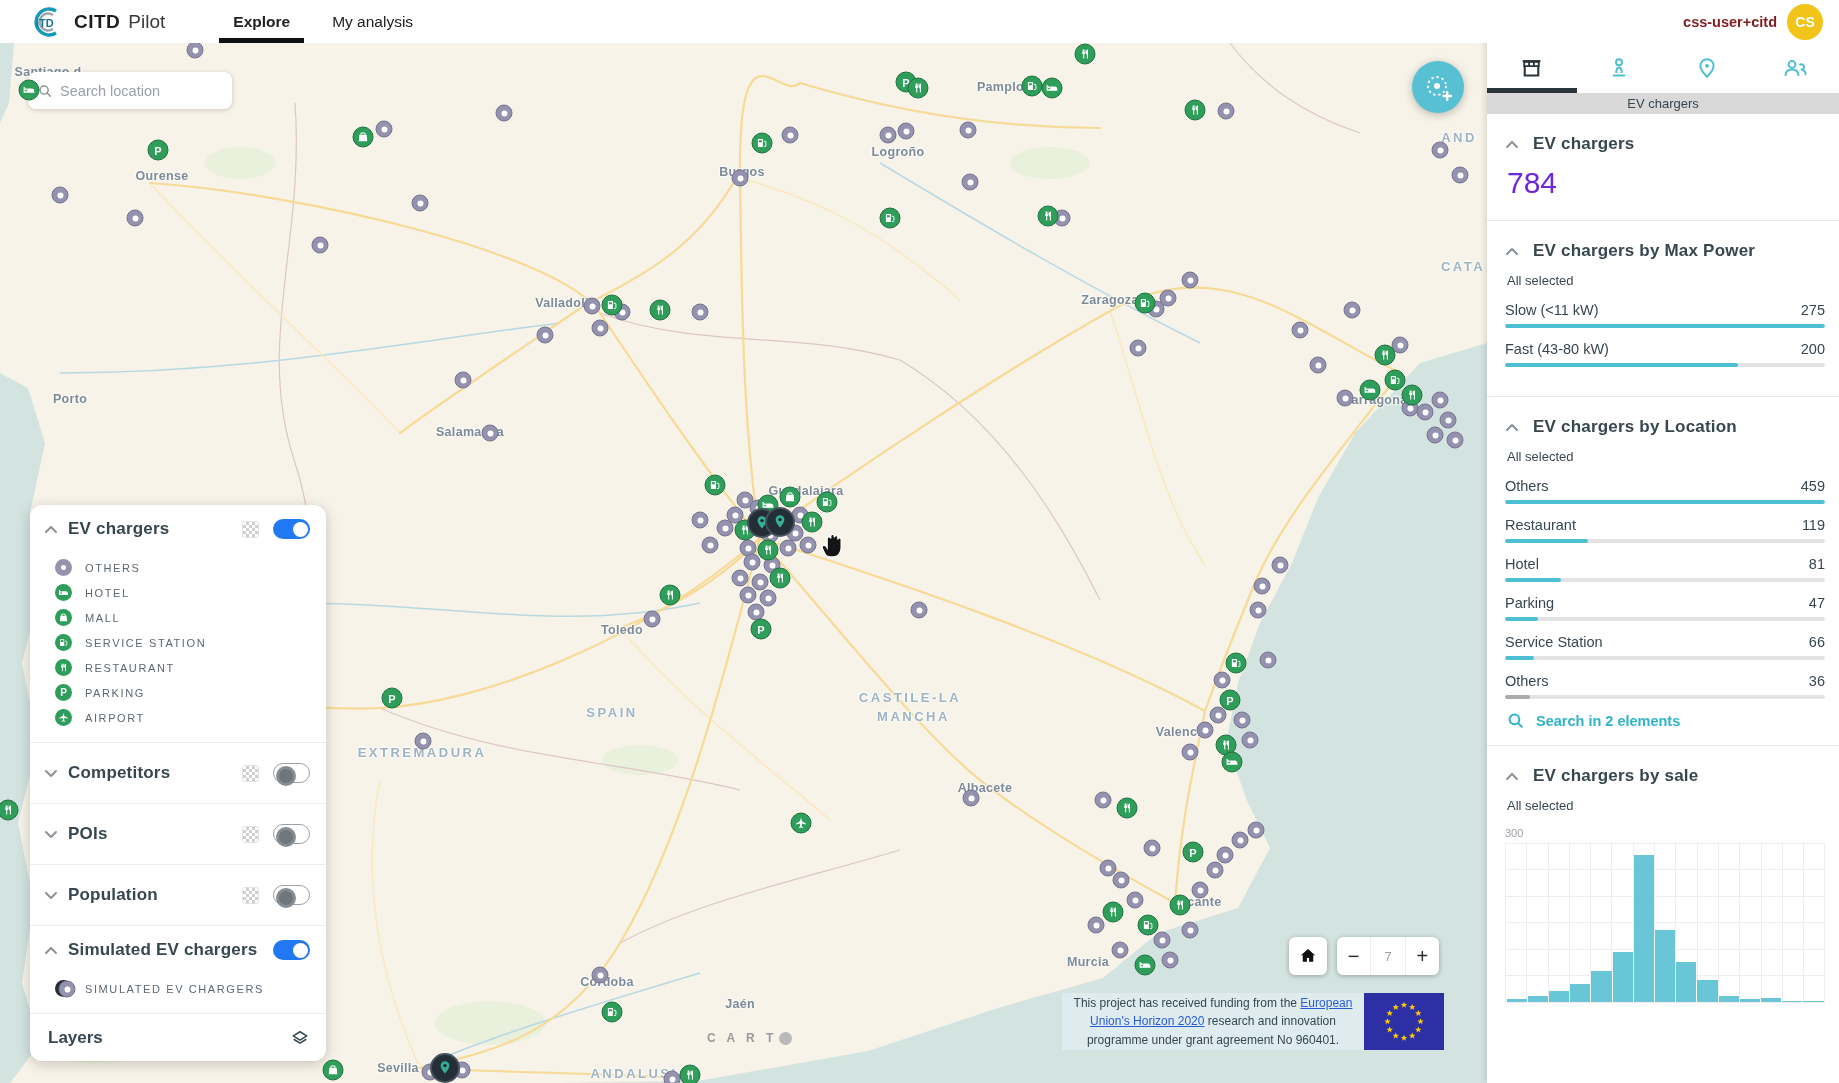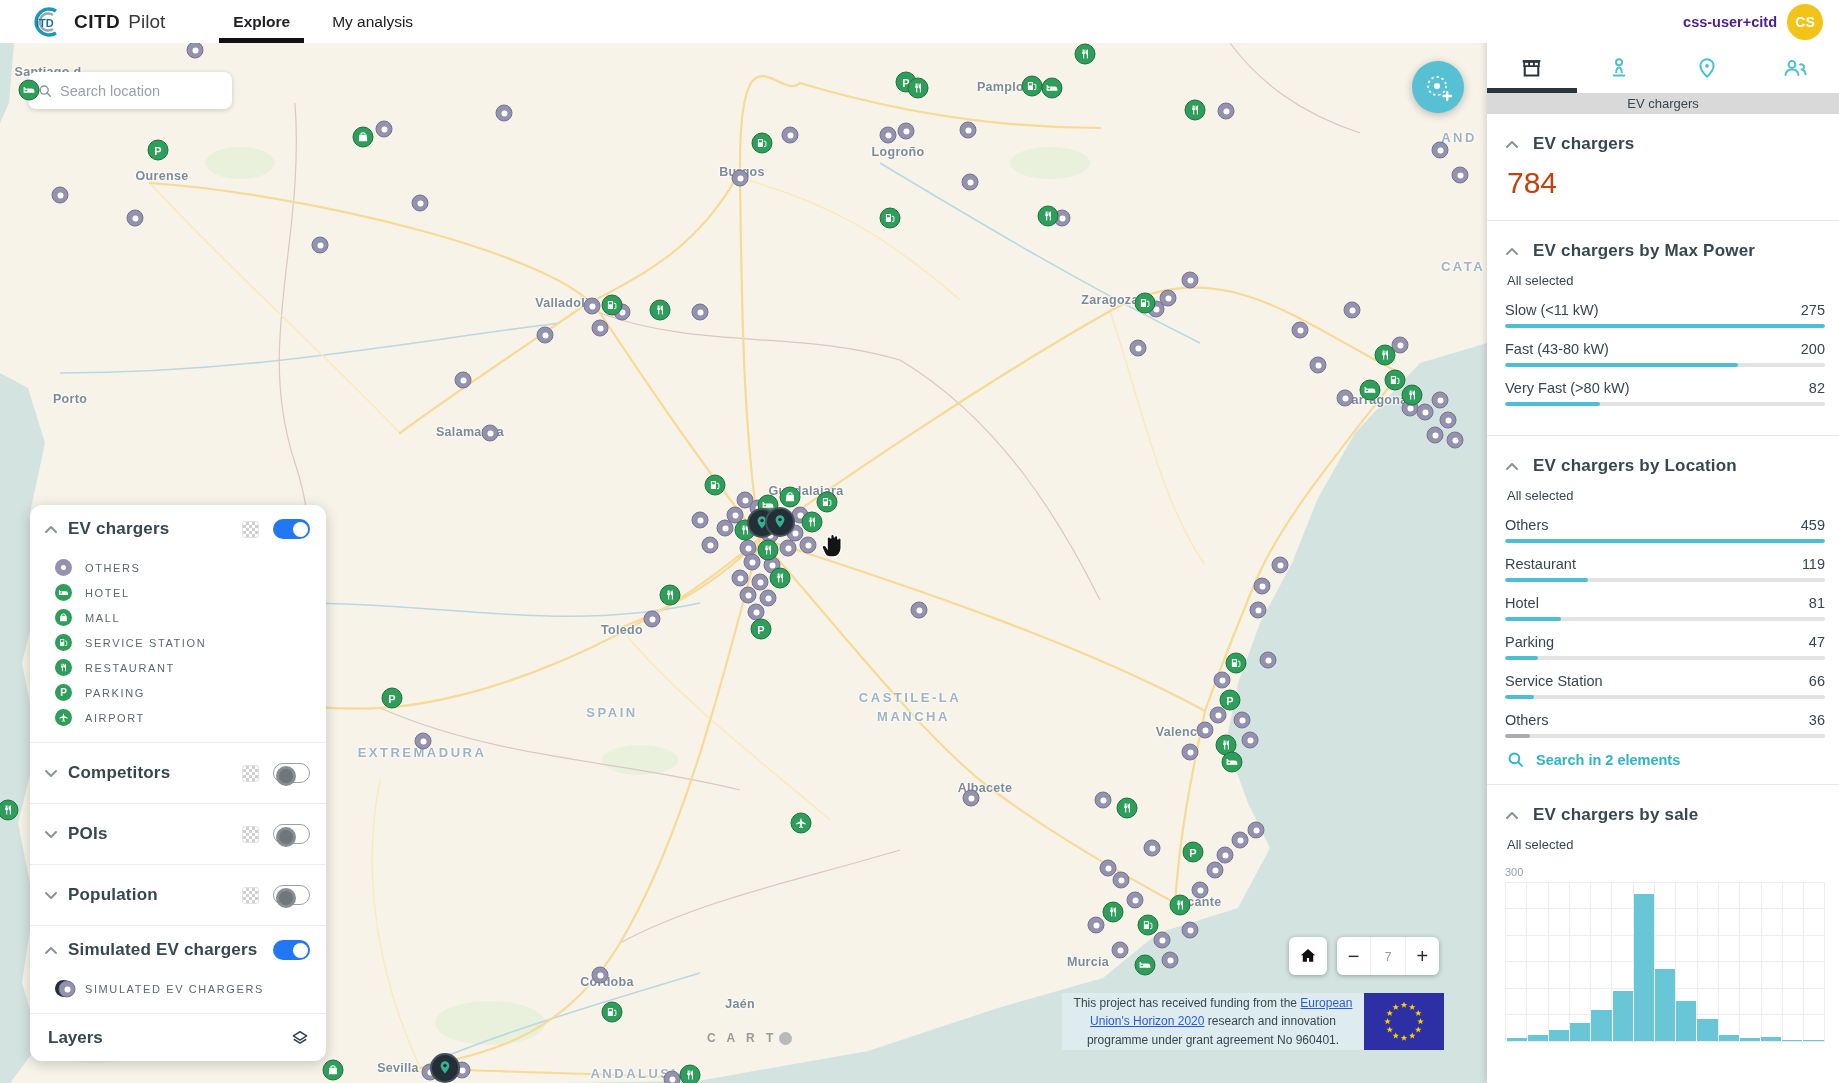--- a/index.html
+++ b/index.html
@@ -95,38 +95,38 @@
   .brand { display:flex; align-items:center; gap:8px; padding:0 14px 0 22px; }
   .brand-bold { font-size:19px; font-weight:800; color:#1d1d1d; letter-spacing:.5px; }
   .brand-light { font-size:19px; font-weight:400; color:#3a3a3a; }
   .topbar-tabs { display:flex; gap:26px; margin-left:46px; height:100%; }
   .tab { display:flex; align-items:center; font-size:15.5px; color:#202124; padding:0 8px;
     position:relative; height:100%; }
   .tab.active { font-weight:700; }
   .tab.active::after { content:""; position:absolute; left:-6px; right:-6px; bottom:0;
     height:5px; background:#111; }
   .topbar-right { margin-left:auto; display:flex; align-items:center; gap:10px; padding-right:16px; }
-  .user-name { font-size:14.5px; font-weight:700; color:#4c1d95; }
+  .user-name { font-size:14.5px; font-weight:700; color:#7f1d1d; }
   .avatar { width:36px; height:36px; border-radius:50%; background:#f2c318; color:#fff;
     font-size:14px; font-weight:700; display:flex; align-items:center; justify-content:center; }
 
   
   .sidebar { position:absolute; right:0; top:0; width:352px; height:1083px; background:#fff;
     z-index:15; box-shadow:-2px 0 6px rgba(0,0,0,.12); }
   .sb-tabs { display:flex; padding-top:50px; }
   .sb-tab { flex:1; display:flex; align-items:center; justify-content:center; height:36px; }
   .sb-underline { width:90px; height:5px; background:#2b353c; margin-top:2px; }
   .sb-bar { height:21px; background:#d9d9d9; display:flex; align-items:center;
     justify-content:center; font-size:13px; color:#37474f; }
   .sb-body { padding:0; }
   .sb-section { padding:0 14px 0 18px; }
   .sb-div { height:1px; background:#e9e9e9; }
   .sb-head { display:flex; align-items:center; gap:14px; padding-top:20px; }
   .sb-title { font-size:17px; font-weight:700; color:#37474f; letter-spacing:.2px; }
-  .sb-count { font-size:30px; color:#c2410c; margin:12px 0 20px 2px; font-weight:400; }
+  .sb-count { font-size:30px; color:#6d28d9; margin:12px 0 20px 2px; font-weight:400; }
   .sb-sub { font-size:13px; color:#37474f; margin:12px 0 14px 2px; }
   .meter { margin-bottom:13px; }
   .meter-top { display:flex; justify-content:space-between; font-size:14.5px; color:#37474f;
     margin-bottom:6px; }
   .meter-track { height:4px; background:#e3e3e3; border-radius:2px; overflow:hidden; }
   .meter-fill { height:100%; border-radius:2px; }
   .search-link { display:flex; align-items:center; gap:12px; color:#2fb3c9; font-size:14.5px;
     font-weight:700; margin:10px 0 16px 2px; }
   .pad-b { padding-bottom:16px; }
   .hist-ylabel { font-size:11px; color:#9aa0a6; margin:14px 0 4px 0; }
@@ -846,29 +846,20 @@
           </div>
           <div class="meter">
             <div class="meter-top">
               <span>Fast (43-80 kW)</span>
               <span>200</span>
             </div>
             <div class="meter-track">
               <div class="meter-fill" style="width: 72.7273%; background: rgb(76, 192, 210);"></div>
             </div>
           </div>
-          <div class="meter">
-            <div class="meter-top">
-              <span>Very Fast (&gt;80 kW)</span>
-              <span>82</span>
-            </div>
-            <div class="meter-track">
-              <div class="meter-fill" style="width: 29.8182%; background: rgb(76, 192, 210);"></div>
-            </div>
-          </div>
         </div>
     </div>
     <div class="sb-div"></div>
 
     <div class="sb-section">
       <div class="sb-head">
         <span class="chev">
           <svg width="14" height="9" viewBox="0 0 14 9">
               <polyline points="2,7 7,2 12,7" fill="none" stroke="#8b9298" stroke-width="2" stroke-linecap="round" stroke-linejoin="round"></polyline>
             </svg>

